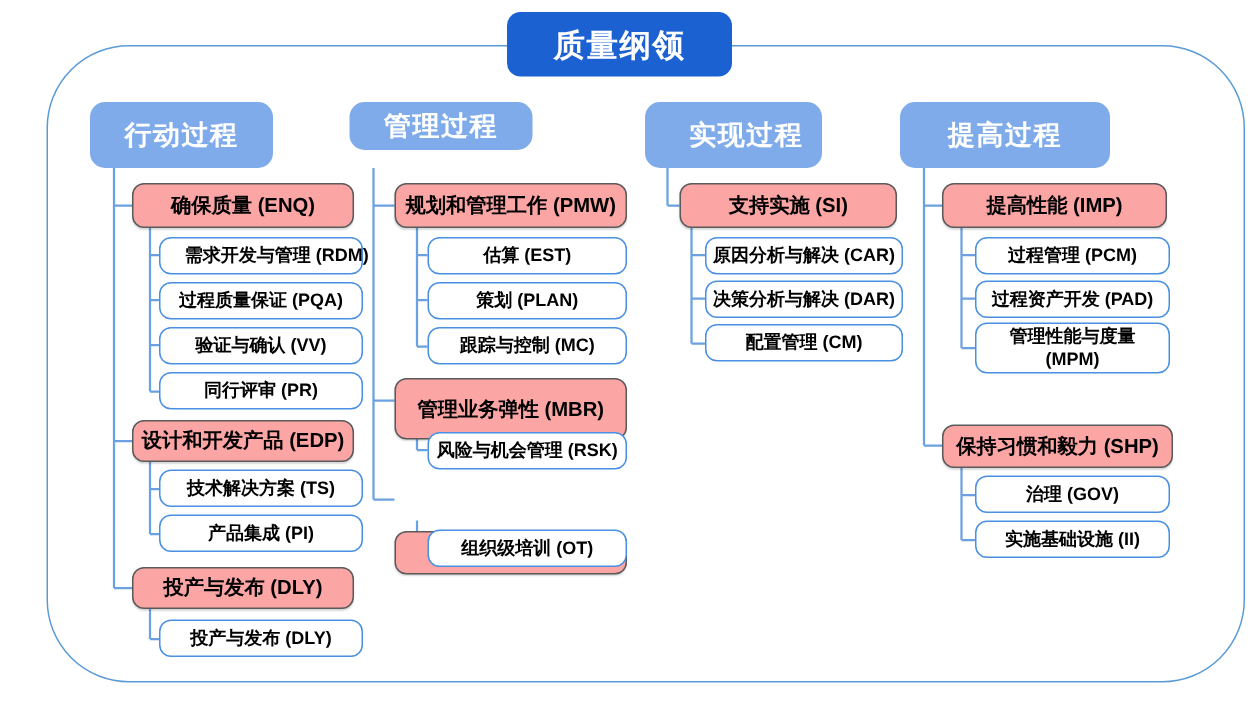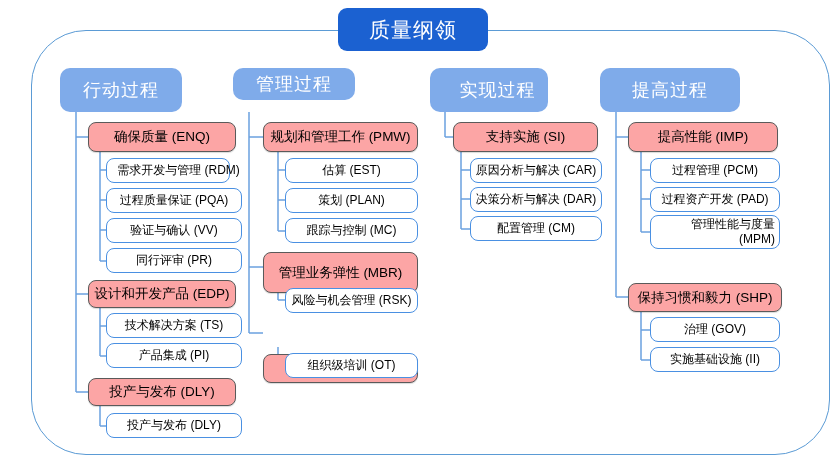--- a/index.html
+++ b/index.html
@@ -7,21 +7,21 @@
   .stage{position:relative;width:839px;height:469px;background:#ffffff;overflow:hidden;}
 
   .boundary{
     position:absolute;left:31px;top:30px;width:797px;height:423px;
     border:1.6px solid #5b9bd5;border-radius:55px;background:transparent;z-index:0;
   }
   .connectors{position:absolute;left:0;top:0;z-index:1;}
 
   .node{
     position:absolute;display:flex;align-items:center;justify-content:center;
-    box-sizing:border-box;text-align:right;z-index:2;font-weight:normal;color:#000;
+    box-sizing:border-box;text-align:center;z-index:2;font-weight:bold;color:#000;
   }
   .title-node{
     background:#1b61d1;color:#ffffff;border-radius:9px;
     font-size:21px;letter-spacing:1px;z-index:3;
   }
   .hnode{
     background:#7fabea;color:#ffffff;border-radius:10px;
     font-size:18px;letter-spacing:1px;white-space:nowrap;
   }
   .gnode{
@@ -55,21 +55,21 @@
       M461 152 V229 M461 170 H470 M461 199 H470 M461 229 H470
       M616 112 V297 M616 137 H628 M616 297 H628
       M641 152 V232 M641 170 H650 M641 199 H650 M641 232 H650
       M641 312 V360 M641 330 H650 M641 360 H650"></path>
   </svg>
 
   <div class="node title-node" style="left:338px;top:8px;width:150px;height:43px;">质量纲领</div>
 
   <div class="node hnode" style="left:60px;top:68px;width:122px;height:44px;">行动过程</div>
   <div class="node gnode" style="left:88px;top:122px;width:148px;height:30px;">确保质量 (ENQ)</div>
-  <div class="node wnode" style="left:106px;top:158px;width:124px;height:25px;padding-left:21px;">需求开发与管理 (RDM)</div>
+  <div class="node wnode" style="left:106px;top:158px;width:136px;height:25px;padding-left:21px;">需求开发与管理 (RDM)</div>
   <div class="node wnode" style="left:106px;top:188px;width:136px;height:25px;">过程质量保证 (PQA)</div>
   <div class="node wnode" style="left:106px;top:218px;width:136px;height:25px;">验证与确认 (VV)</div>
   <div class="node wnode" style="left:106px;top:248px;width:136px;height:25px;">同行评审 (PR)</div>
   <div class="node gnode" style="left:88px;top:280px;width:148px;height:28px;">设计和开发产品 (EDP)</div>
   <div class="node wnode" style="left:106px;top:313px;width:136px;height:25px;">技术解决方案 (TS)</div>
   <div class="node wnode" style="left:106px;top:343px;width:136px;height:25px;">产品集成 (PI)</div>
   <div class="node gnode" style="left:88px;top:378px;width:148px;height:28px;">投产与发布 (DLY)</div>
   <div class="node wnode" style="left:106px;top:413px;width:136px;height:25px;">投产与发布 (DLY)</div>
 
   <div class="node hnode" style="left:233px;top:68px;width:122px;height:32px;">管理过程</div>

